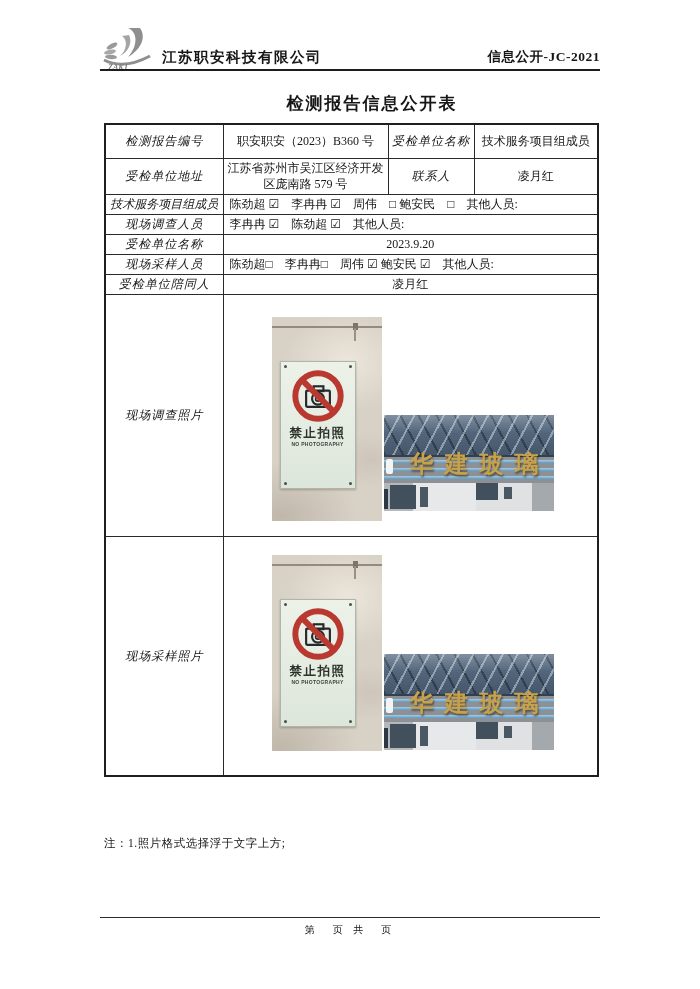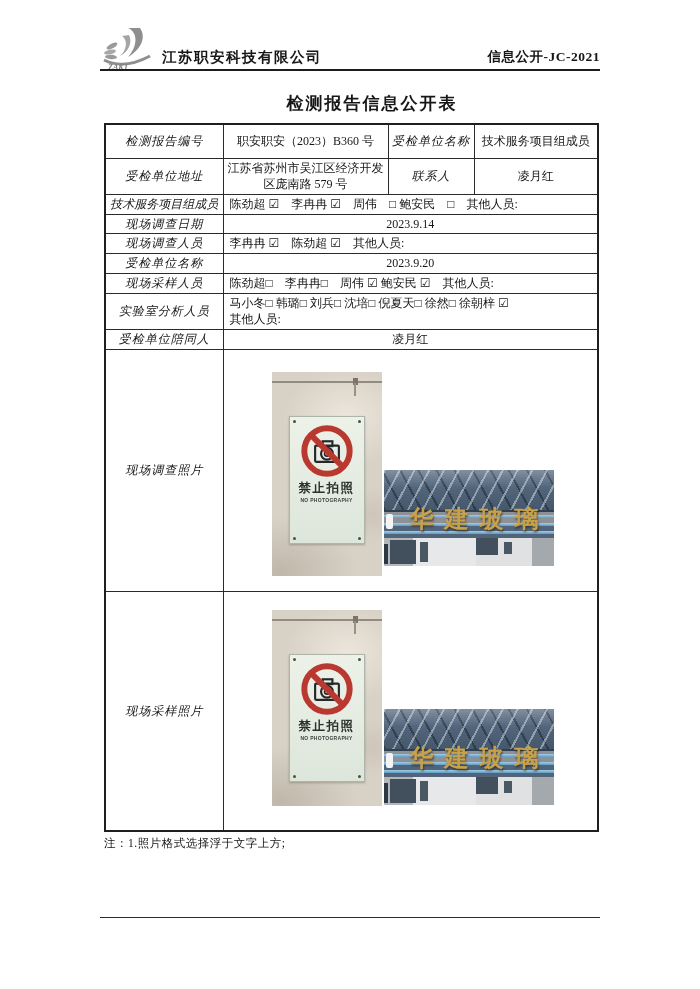--- a/index.html
+++ b/index.html
@@ -37,21 +37,21 @@
         background:
           radial-gradient(90px 70px at 68% 22%, rgba(238,232,222,.9), rgba(238,232,222,0) 70%),
           radial-gradient(110px 80px at 8% 98%, rgba(172,162,148,.55), rgba(172,162,148,0) 70%),
           radial-gradient(60px 40px at 90% 70%, rgba(195,186,173,.5), rgba(195,186,173,0) 70%),
           #d8d1c6; }
   .pa.row1 { top:22px; height:204px; }
   .pa.row2 { top:18px; height:196px; }
   .pipe-h { position:absolute; top:9px; left:0; right:0; height:2px; background:#948b7f; }
   .pipe-j { position:absolute; top:6px; right:24px; width:5px; height:7px; background:#7e7568; }
   .pipe-v { position:absolute; top:11px; right:26px; width:2px; height:13px; background:#9a9186; }
-  .sign { position:absolute; left:17px; top:44px; width:76px; height:128px;
+  .sign { position:absolute; left:8px; top:44px; width:76px; height:128px;
           background:linear-gradient(#edf2e9, #dde6db);
           border:1px solid #aeb6ab; box-shadow:0 1px 2px rgba(80,70,55,.35); }
   .screw { position:absolute; width:3px; height:3px; border-radius:50%; background:#4a4f48; }
   .screw.tl{left:3px;top:3px} .screw.tr{right:3px;top:3px}
   .screw.bl{left:3px;bottom:3px} .screw.br{right:3px;bottom:3px}
   .prohib { display:block; margin:7px auto 0; }
   .sign-cn { text-align:center; font-size:12.5px; font-weight:700; letter-spacing:1.5px;
              color:#2b302b; margin-top:2px; }
   .sign-en { text-align:center; font-size:5px; font-weight:700; letter-spacing:.3px;
              color:#3c413c; font-family:"Liberation Sans","DejaVu Sans",sans-serif; }
@@ -59,21 +59,21 @@
   
   .pb { position:absolute; left:160px; width:170px; height:96px; overflow:hidden; background:#52647a; }
   .pb.row1 { top:120px; } .pb.row2 { top:117px; }
   .roof { position:absolute; left:0; right:0; top:0; height:42px;
           background:
             linear-gradient(rgba(255,255,255,.22), rgba(255,255,255,0) 45%),
             repeating-linear-gradient(118deg, rgba(226,236,244,.45) 0 2px, rgba(0,0,0,0) 2px 13px),
             repeating-linear-gradient(62deg, rgba(22,32,48,.5) 0 2px, rgba(0,0,0,0) 2px 16px),
             linear-gradient(#5d7086, #44576b);
           border-bottom:2px solid #31404f; }
-  .band { position:absolute; left:0; right:0; top:42px; height:14px; background:#8d9095; }
+  .band { position:absolute; left:0; right:0; top:42px; height:26px; background:#8d9095; }
   .stripe { position:absolute; left:0; right:0; height:3px;
             background:linear-gradient(#a5cde6, #5f9cc4); }
   .stripe.s1{top:3px} .stripe.s2{top:11px} .stripe.s3{top:19px}
   .gold { position:absolute; left:26px; top:-9px; font-size:24px; font-weight:700;
           color:#c8a14b; letter-spacing:11px; white-space:nowrap;
           text-shadow:1px 2px 2px rgba(40,28,8,.55); }
   .partial-glyph { position:absolute; left:2px; top:2px; width:7px; height:15px;
                    background:#f2f4f5; border-radius:2px; }
   .wallb { position:absolute; left:0; right:0; top:68px; bottom:0;
            background:linear-gradient(90deg,#b4b8bb 0 17%, #e7e8e9 17% 54%, #dfe1e2 54% 87%, #a3a9ad 87%); }
@@ -130,42 +130,31 @@
       <tr class="r2">
         <td class="lab">受检单位地址</td>
         <td class="ctr">江苏省苏州市吴江区经济开发区庞南路 579 号</td>
         <td class="lab">联系人</td>
         <td class="ctr">凌月红</td>
       </tr>
       <tr class="rs">
         <td class="lab" style="letter-spacing:0">技术服务项目组成员</td>
         <td class="val" colspan="3">陈劲超 ☑　李冉冉 ☑　周伟　□ 鲍安民　□　其他人员:</td>
       </tr>
-      <tr class="r4">
-        <td class="lab">现场调查日期</td>
-        <td class="ctr" colspan="3">2023.9.14</td>
-      </tr>
       <tr class="rs">
         <td class="lab">现场调查人员</td>
         <td class="val" colspan="3">李冉冉 ☑　陈劲超 ☑　其他人员:</td>
       </tr>
       <tr class="rs">
         <td class="lab">受检单位名称</td>
         <td class="ctr" colspan="3">2023.9.20</td>
       </tr>
       <tr class="rs">
         <td class="lab">现场采样人员</td>
         <td class="val" colspan="3">陈劲超□　李冉冉□　周伟 ☑ 鲍安民 ☑　其他人员:</td>
-      </tr>
-      <tr class="r8">
-        <td class="lab">实验室分析人员</td>
-        <td class="val" colspan="3">
-          <div>马小冬□ 韩璐□ 刘兵□ 沈培□ 倪夏天□ 徐然□ 徐朝梓 ☑</div>
-          <div>其他人员:</div>
-        </td>
       </tr>
       <tr class="rs">
         <td class="lab">受检单位陪同人</td>
         <td class="ctr" colspan="3">凌月红</td>
       </tr>
 
       <tr class="rp1">
         <td class="lab">现场调查照片</td>
         <td class="pcell" colspan="3">
           <div class="pa row1">
@@ -251,14 +240,15 @@
             </div>
           </div>
         </td>
       </tr>
     </tbody>
       </table>
   </div>
 
   <p class="note">注：1.照片格式选择浮于文字上方;</p>
   <div class="ftr-rule"></div>
+  <p class="pagefoot">第　页 共　页</p>
 
 </div>
 
 </body></html>

